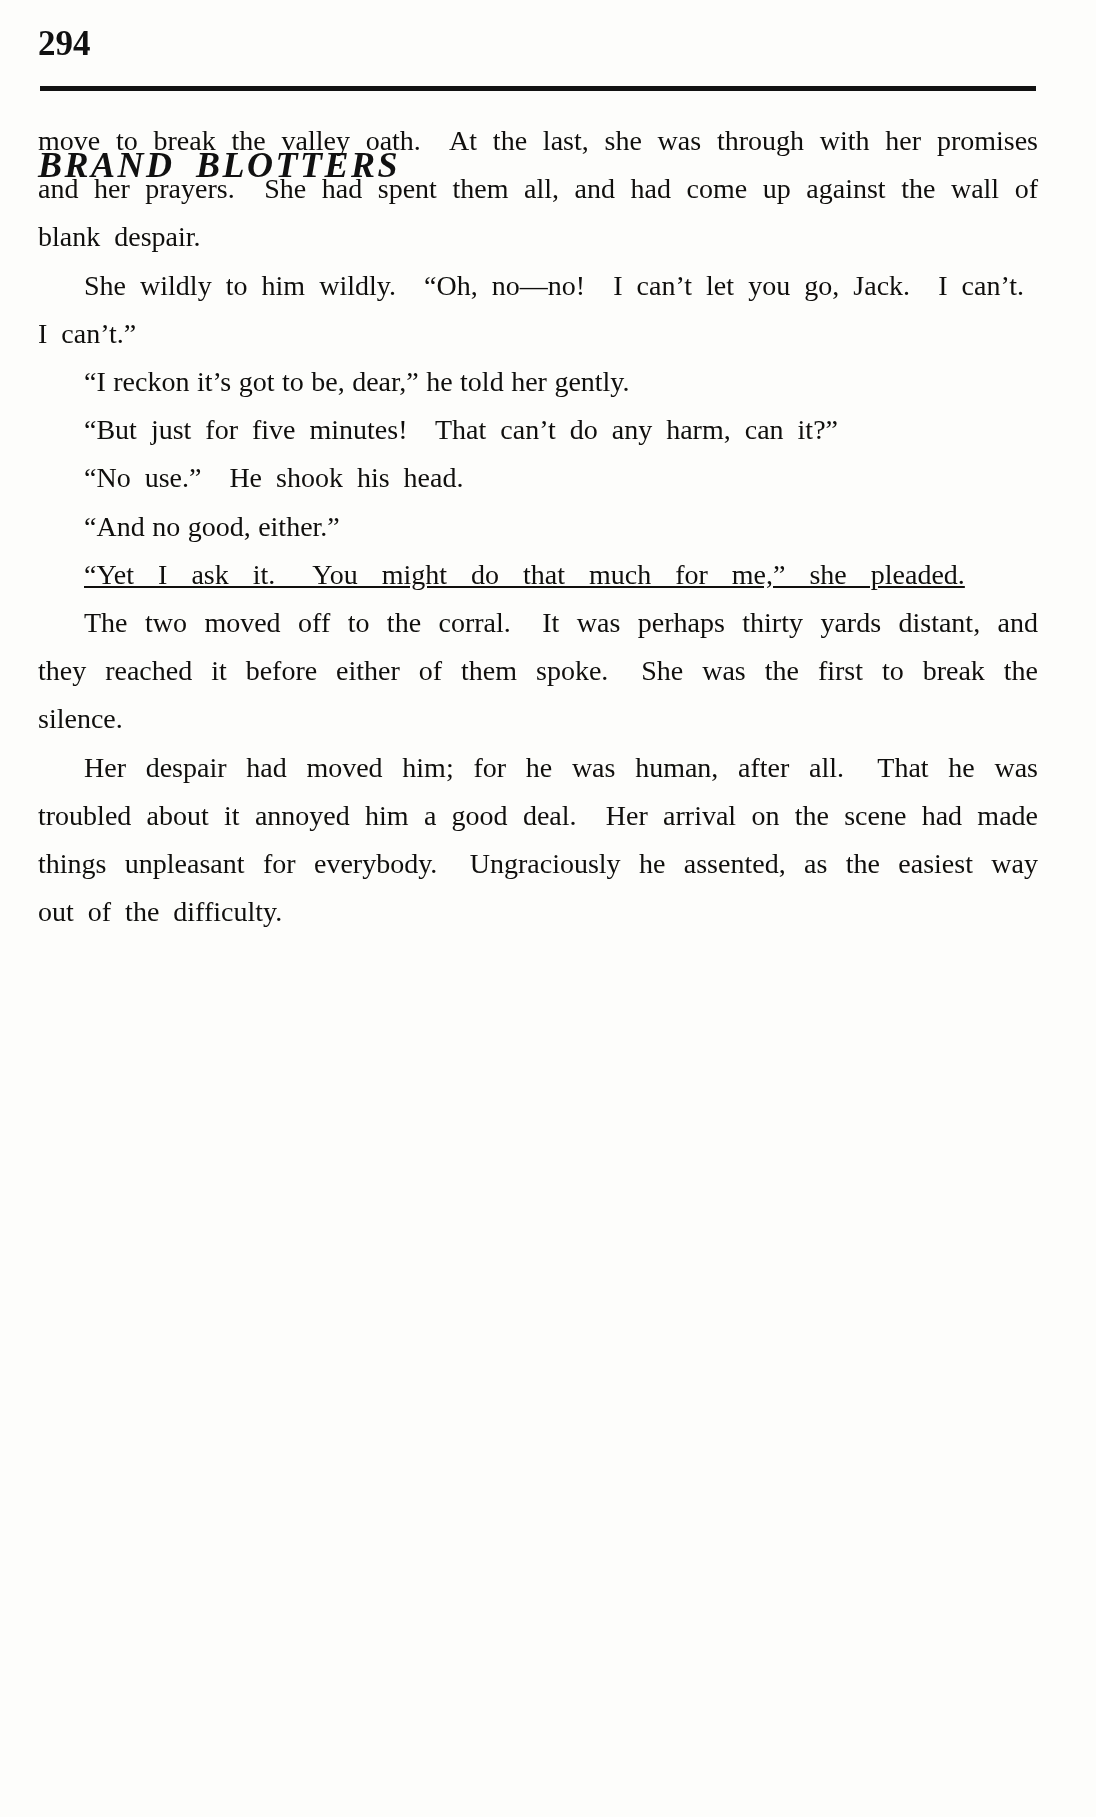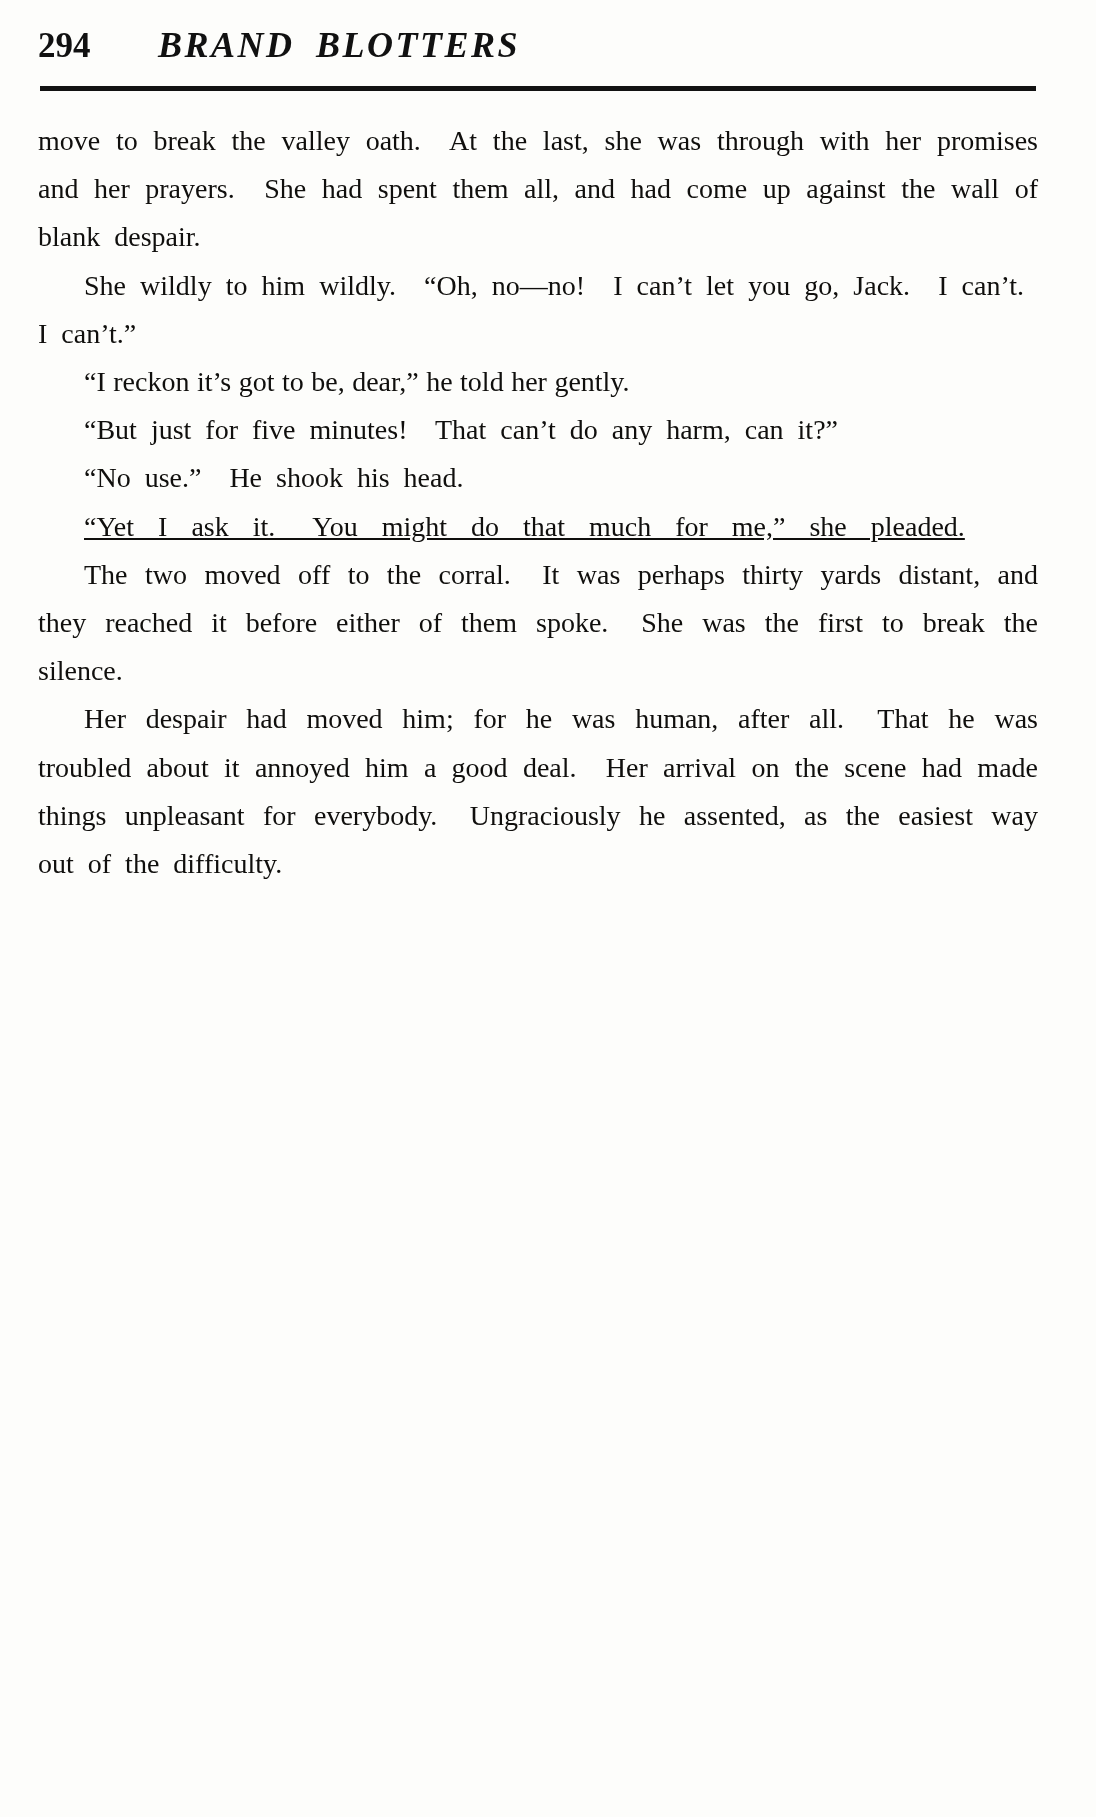--- a/index.html
+++ b/index.html
@@ -20,20 +20,21 @@
     height: 1817px;
     box-sizing: border-box;
     padding: 24px 58px 0 38px;
     background: #fdfdfb;
   }
   .running-head {
     display: flex;
     align-items: baseline;
     height: 56px;
     padding: 0 6px 0 0;
+    flex-direction: column;
   }
   .folio {
     font-family: "Liberation Serif", serif;
     font-weight: bold;
     font-size: 35px;
     letter-spacing: 0px;
     width: 120px;
     flex: 0 0 120px;
     color: #111;
   }
@@ -92,18 +93,19 @@
   </div>
 
   <hr class="head-rule">
 
   <div class="body-text" id="body-text">
       <p class="noindent wide">move to break the valley oath.  At the last, she was through with her promises and her prayers.  She had spent them all, and had come up against the wall of blank despair.</p>
       <p class="wide">She wildly to him wildly.  “Oh, no—no!  I can’t let you go, Jack.  I can’t.  I can’t.”</p>
       <p>“I reckon it’s got to be, dear,” he told her gently.</p>
       <p class="wide">“But just for five minutes!  That can’t do any harm, can it?”</p>
       <p class="wide">“No use.”  He shook his head.</p>
+      <p>“And no good, either.”</p>
       <p class="widest">“Yet I ask it.  You might do that much for me,” she pleaded.</p>
       <p class="wide">The two moved off to the corral.  It was perhaps thirty yards distant, and they reached it before either of them spoke.  She was the first to break the silence.</p>
       <p class="wide">Her despair had moved him; for he was human, after all.  That he was troubled about it annoyed him a good deal.  Her arrival on the scene had made things unpleasant for everybody.  Ungraciously he assented, as the easiest way out of the difficulty.</p>
     </div>
 
 </div>
 
 </body></html>

